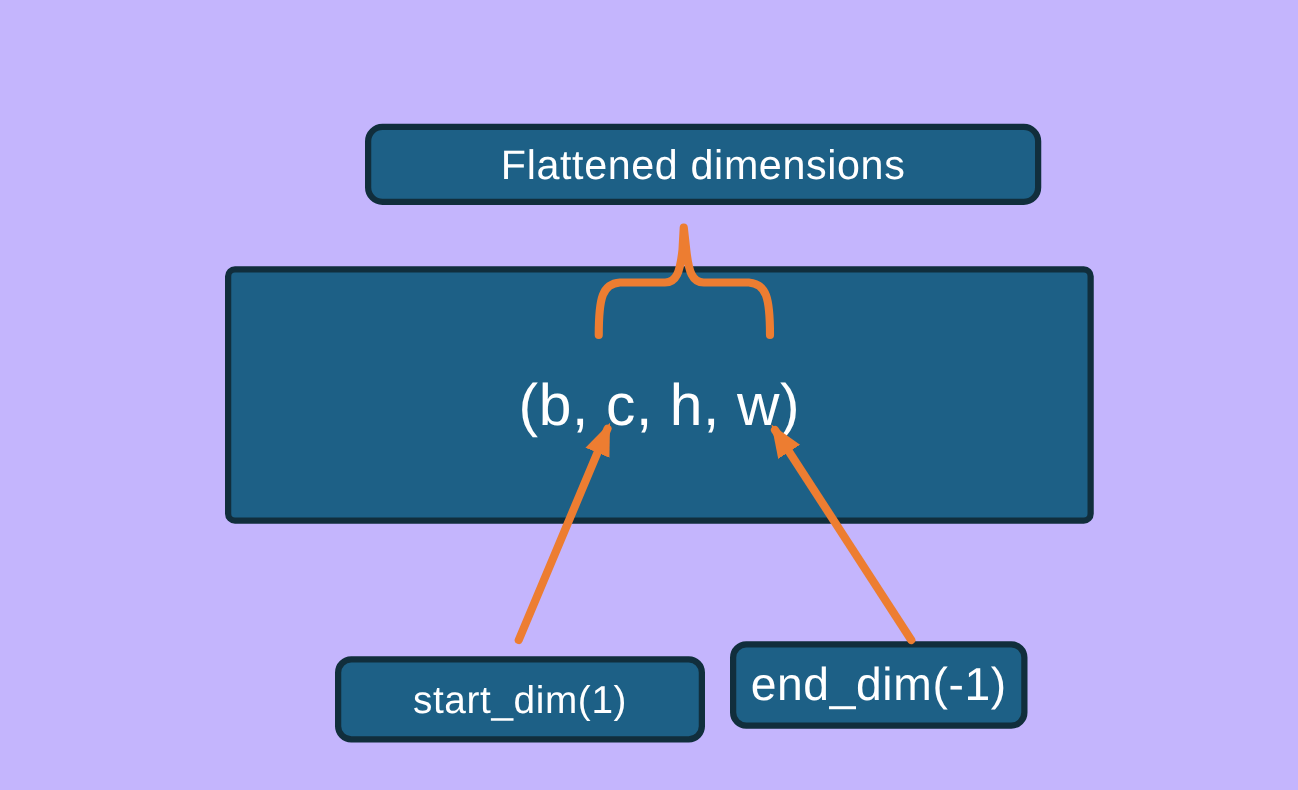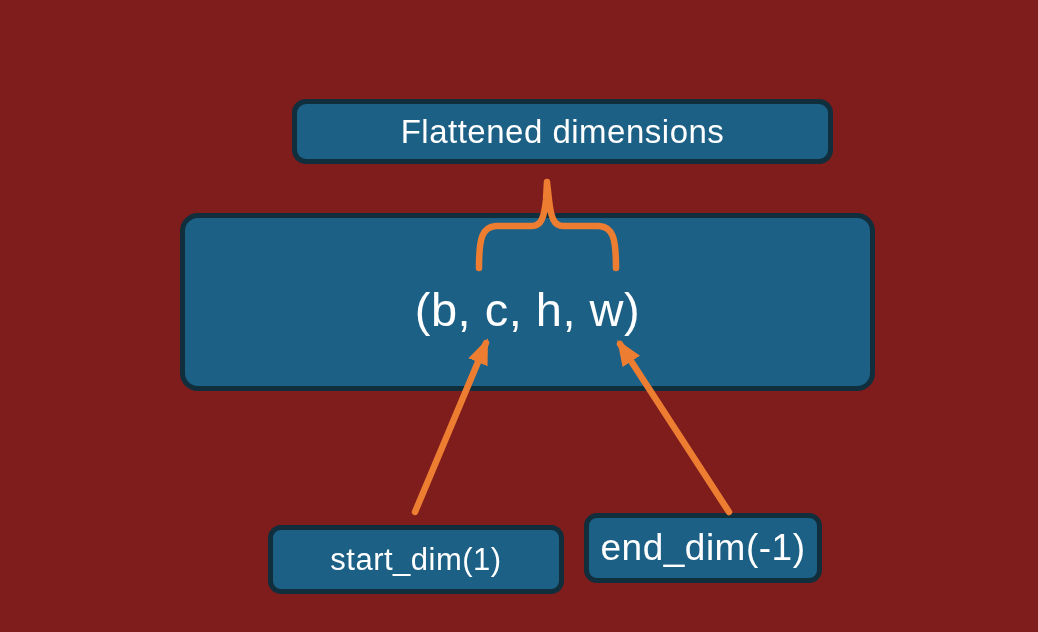--- a/index.html
+++ b/index.html
@@ -4,21 +4,21 @@
 <style>
   html, body {
     margin: 0;
     padding: 0;
     background: #ffffff;
   }
   .canvas {
     position: relative;
     width: 1038px;
     height: 632px;
-    background: #7f1d1d;
+    background: #c4b5fd;
     overflow: hidden;
     font-family: "Liberation Sans", sans-serif;
   }
   .node {
     position: absolute;
     box-sizing: border-box;
     background: #1d6086;
     border: 5px solid #112e3c;
     color: #ffffff;
     display: flex;
@@ -32,22 +32,22 @@
     top: 99px;
     width: 541px;
     height: 65px;
     border-radius: 14px;
     font-size: 33px;
   }
   .node-tensor {
     left: 180px;
     top: 213px;
     width: 695px;
-    height: 178px;
-    border-radius: 18px;
+    height: 206px;
+    border-radius: 8px;
     font-size: 47px;
     padding-top: 14px;
   }
   .node-start-dim {
     left: 268px;
     top: 525px;
     width: 296px;
     height: 69px;
     border-radius: 13px;
     font-size: 31px;

